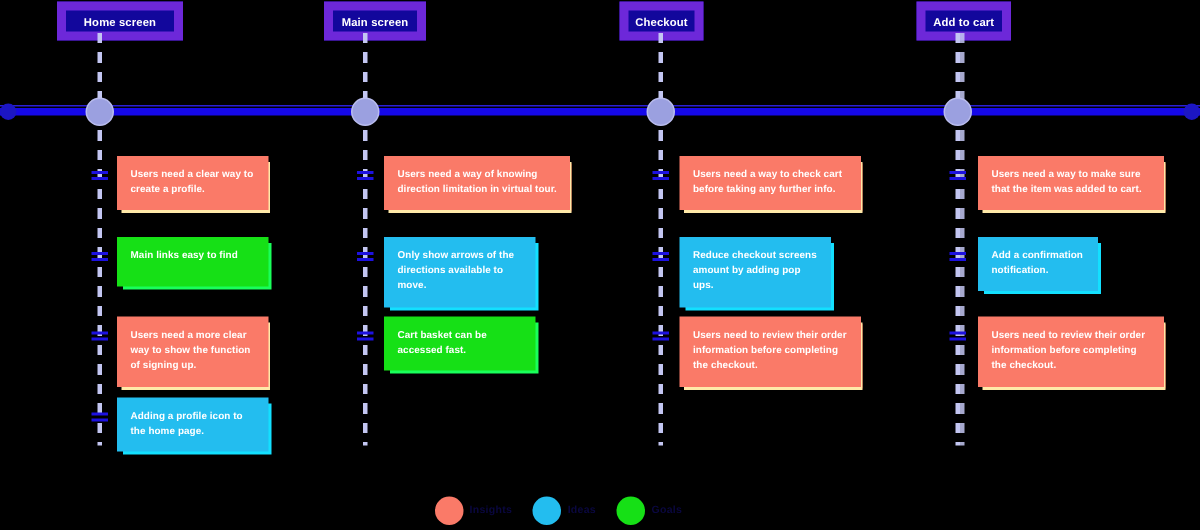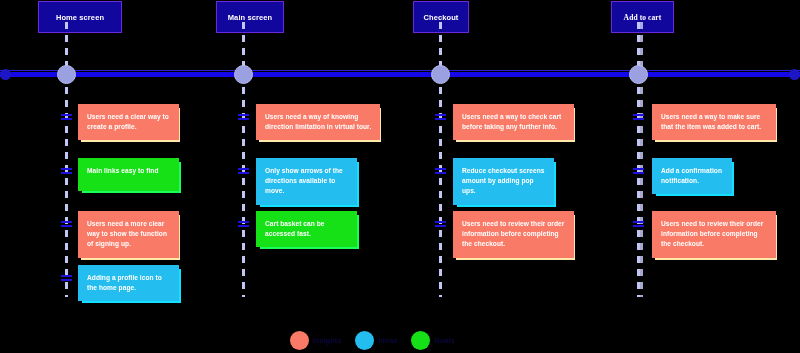--- a/index.html
+++ b/index.html
@@ -28,23 +28,23 @@
   }
   .end-dot.left { left: 0px; }
   .end-dot.right { left: 789px; }
 
   
   .column { position: absolute; top: 0; }
 
   .phase-header {
     position: absolute;
     top: 1px;
-    height: 32px;
+    height: 26px;
     background: #12079c;
-    border: 1px solid #6d28d9;
+    border: 6px solid #6d28d9;
     color: #ffffff;
     font-size: 7.5px;
     font-weight: bold;
     display: flex;
     align-items: center;
     justify-content: center;
     letter-spacing: .1px;
   }
 
   .dashed-line {
@@ -146,21 +146,21 @@
         <div class="dashed-line" style="left: 439px;"></div>
         <div class="node-dot" style="left: 431px;"></div>
         <div class="tick" style="left: 435px; top: 114px;"></div>
         <div class="tick" style="left: 435px; top: 118px;"></div>
         <div class="tick" style="left: 435px; top: 168px;"></div>
         <div class="tick" style="left: 435px; top: 172px;"></div>
         <div class="tick" style="left: 435px; top: 221px;"></div>
         <div class="tick" style="left: 435px; top: 225px;"></div>
       </div>
       <div class="column">
-        <div class="phase-header" style="left: 611px; width: 63px; font-family: Liberation Serif, serif;">Add to cart</div>
+        <div class="phase-header" style="left: 611px; width: 63px;">Add to cart</div>
         <div class="dashed-line" style="left: 637px;"></div>
         <div class="dashed-line second" style="left: 640px;"></div>
         <div class="node-dot" style="left: 629px;"></div>
         <div class="tick" style="left: 633px; top: 114px;"></div>
         <div class="tick" style="left: 633px; top: 118px;"></div>
         <div class="tick" style="left: 633px; top: 168px;"></div>
         <div class="tick" style="left: 633px; top: 172px;"></div>
         <div class="tick" style="left: 633px; top: 221px;"></div>
         <div class="tick" style="left: 633px; top: 225px;"></div>
       </div>

